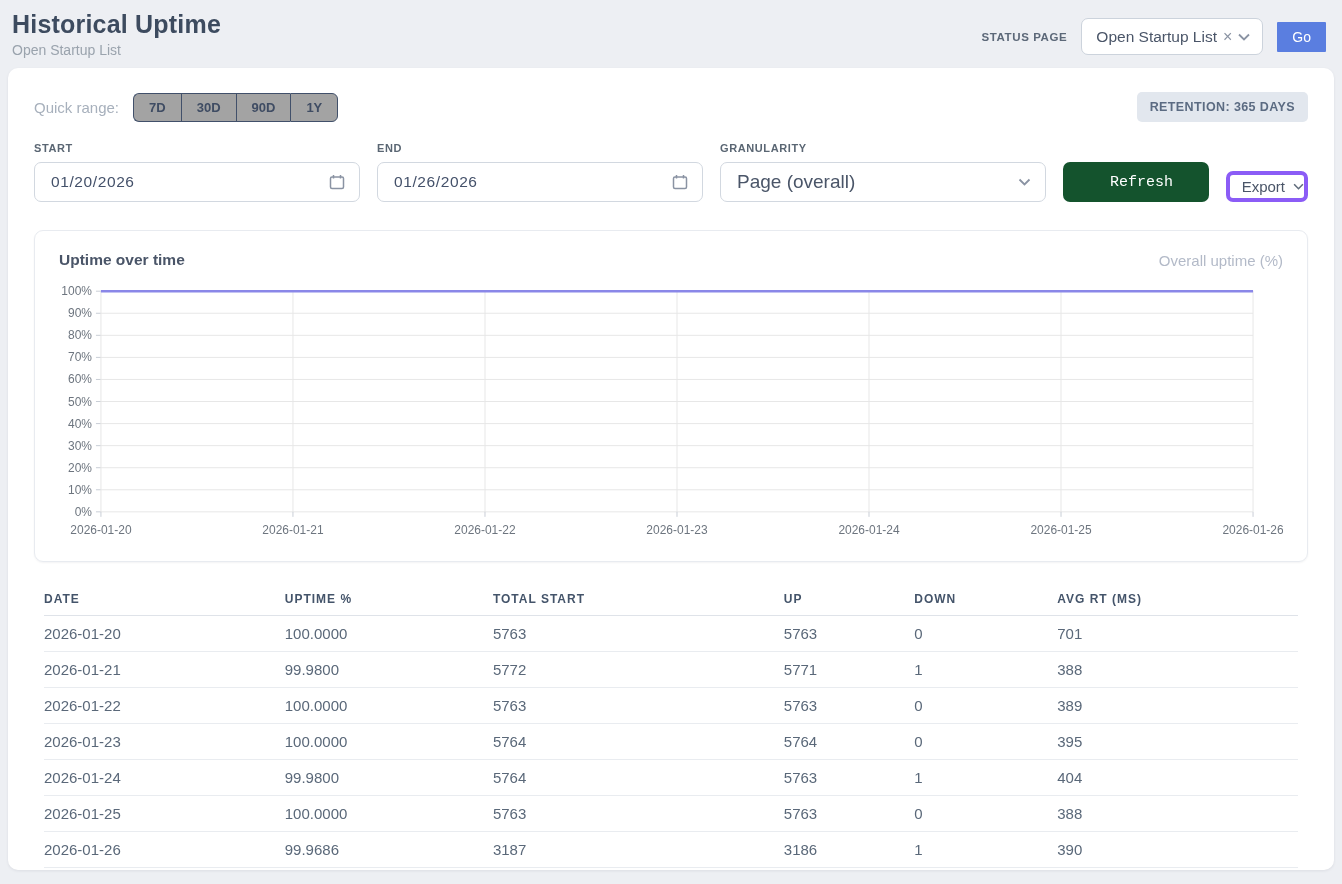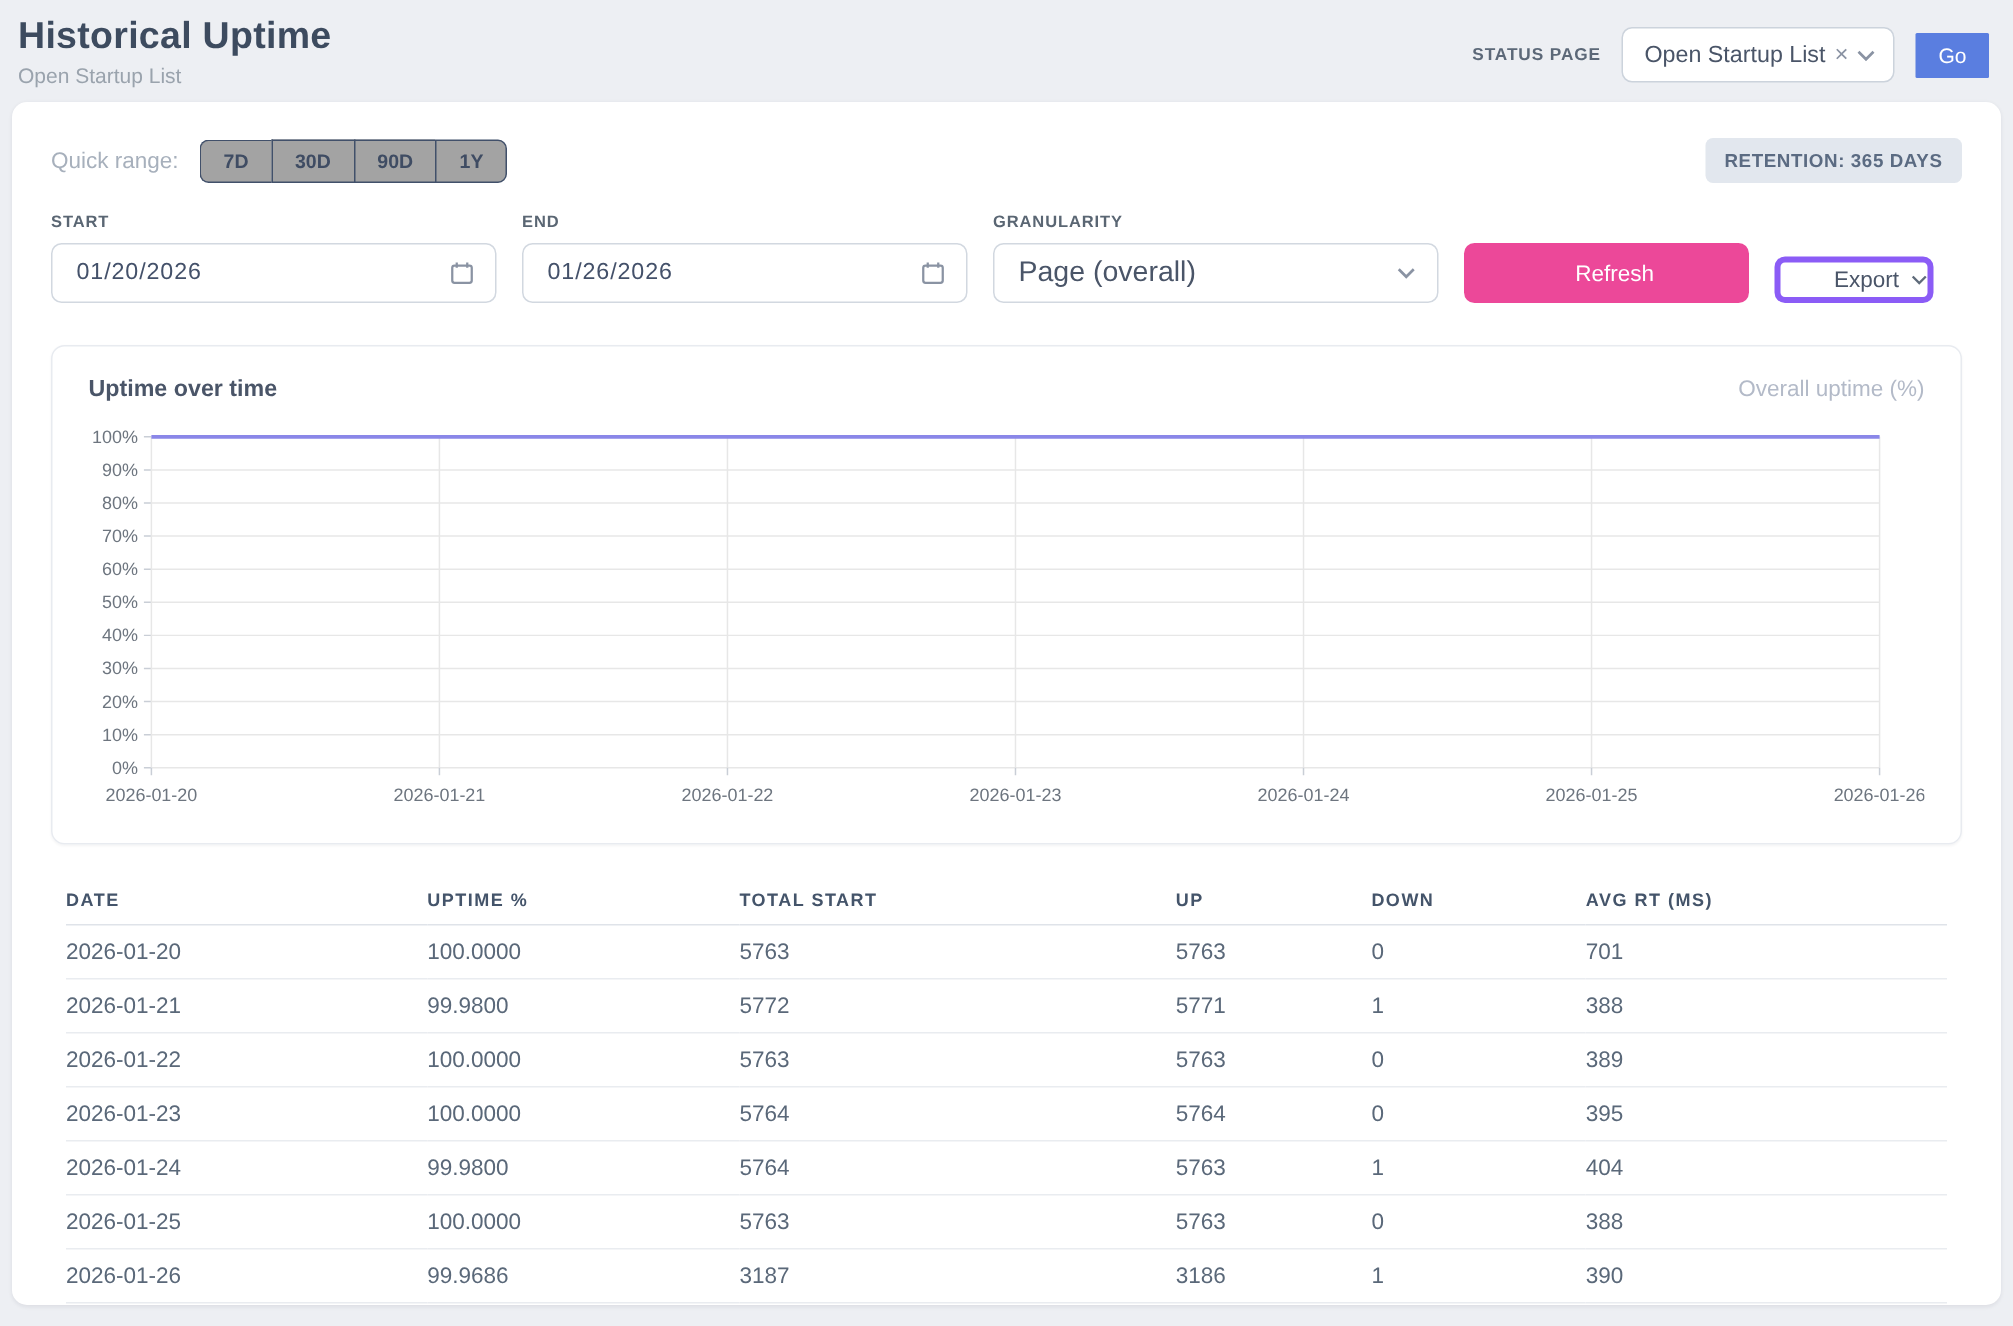--- a/index.html
+++ b/index.html
@@ -59,47 +59,47 @@
   }
 
   
   .fields-row { display:flex; gap:17px; margin-top:20px; align-items:flex-end; }
   .field { display:flex; flex-direction:column; }
   .field-label {
     font-size:11px; font-weight:700; color:#5a6673; letter-spacing:.6px;
     margin-bottom:8px;
   }
   .input-box {
-    width:297px; height:40px; background:#fff;
+    width:326px; height:40px; background:#fff;
     border:1px solid #d2d8e0; border-radius:7px;
     display:flex; align-items:center; justify-content:space-between;
     padding:0 14px 0 16px; cursor:text;
   }
   .input-box .date-text { font-size:15.5px; color:#44516a; letter-spacing:.6px; }
   .select-box { cursor:pointer; }
   .select-box .sel-text { font-size:19px; color:#4a5568; }
   .cal-icon { cursor:pointer; }
   .refresh-btn {
-    width:190px; height:40px; background:#ec4899; color:#fff; border:none;
-    border-radius:7px; font-size:15px; cursor:pointer; font-family:Liberation Sans, sans-serif;padding-left:11px;
+    width:190px; height:40px; background:#14532d; color:#fff; border:none;
+    border-radius:7px; font-size:15px; cursor:pointer; font-family:Liberation Mono, monospace;padding-left:11px;
   }
   .export-btn {
     width:106px; height:31px; background:#fff; border:4px solid #8b5cf6;
     border-radius:7px; font-size:15px; color:#4a5568; cursor:pointer;
     display:flex; align-items:center; justify-content:flex-end; gap:8px;
     font-family:inherit;
   }
 
   
   .chart-card {
     margin-top:28px; border:1px solid #e8ebf0; border-radius:9px;
     box-shadow:0 1px 2px rgba(16,24,40,.05);
     padding:20px 24px 14px 24px;
   }
-  .chart-head { display:flex; justify-content:space-between; align-items:flex-start; margin-bottom:14px; }
+  .chart-head { display:flex; justify-content:space-between; align-items:flex-end; margin-bottom:14px; }
   .chart-title { font-size:15.5px; font-weight:700; color:#4a5568; }
   .chart-legend { font-size:15px; color:#b3bac8; }
   .chart-svg-wrap { width:100%; }
 
   
   .table-wrap { margin-top:24px; padding:0 10px; }
   table.uptime-table { width:100%; border-collapse:collapse; table-layout:fixed; }
   .uptime-table th {
     text-align:left; font-size:12px; font-weight:700; color:#44546a;
     letter-spacing:1px; padding:6px 0 9px 0; border-bottom:1px solid #dfe3e9;

